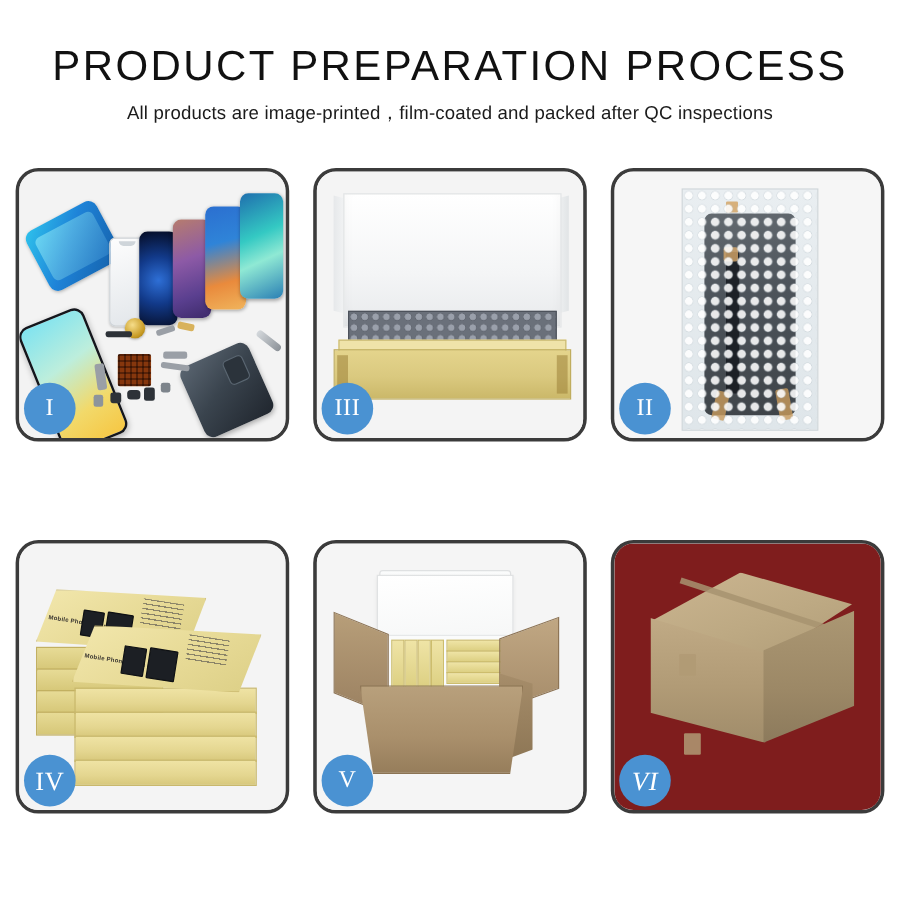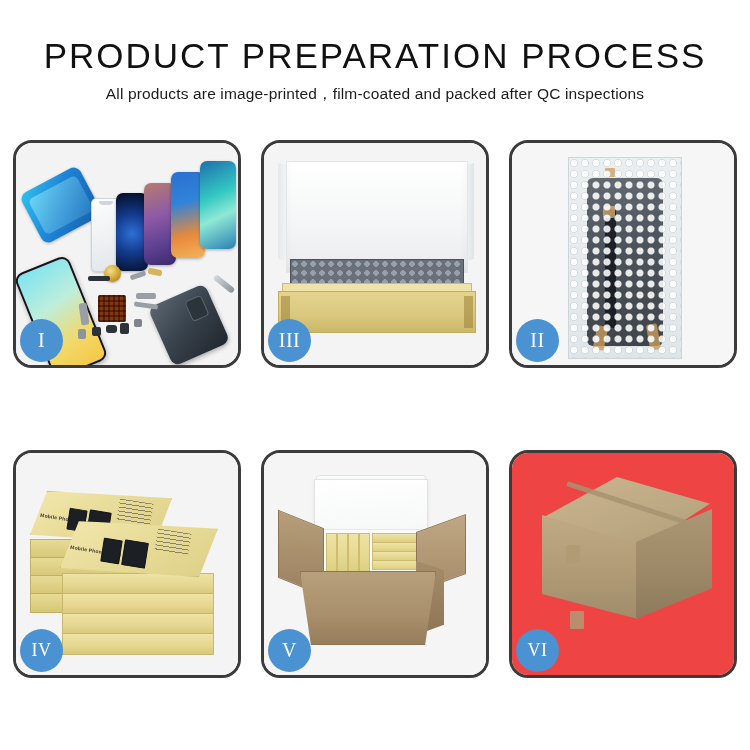--- a/index.html
+++ b/index.html
@@ -78,21 +78,21 @@
     border-radius: 50%;
     background: #4a92d2;
     color: #ffffff;
     font-family: "Liberation Serif", serif;
     font-size: 20px;
     line-height: 43px;
     text-align: center;
     letter-spacing: 0.5px;
     z-index: 40;
   }
-  .badge.wide { font-size: 18px; }
+  .badge.wide { font-size: 22px; }
 
   
   .p1 { background:#f3f3f3; }
   .ph {
     position:absolute;
     border-radius:7px;
     box-shadow:0 1px 3px rgba(0,0,0,.30);
     overflow:hidden;
   }
   .ph-a { 
@@ -323,21 +323,21 @@
     border:1px solid #8b7353;
     clip-path:polygon(0 0,100% 0,92% 100%,8% 100%);
   }
   .c5-rightface{
     position:absolute;left:152px;top:108px;width:28px;height:74px;
     background:linear-gradient(180deg,#a68d6a,#8d7655);
     clip-path:polygon(0 0,100% 12%,100% 86%,0 100%);
   }
 
   
-  .p6 { background:#ef4444; }
+  .p6 { background:#7f1d1d;font-style:italic; }
   .c6-top{
     position:absolute;left:32px;top:24px;width:166px;height:74px;
     background:linear-gradient(160deg,#cbb590 0%,#bda983 55%,#b09c77 100%);
     clip-path:polygon(44% 0,100% 36%,56% 100%,0 54%);
   }
   .c6-seam{
     position:absolute;left:52px;top:48px;width:128px;height:5px;
     background:#a79370;transform:rotate(18deg);opacity:.85;
   }
   .c6-left{

